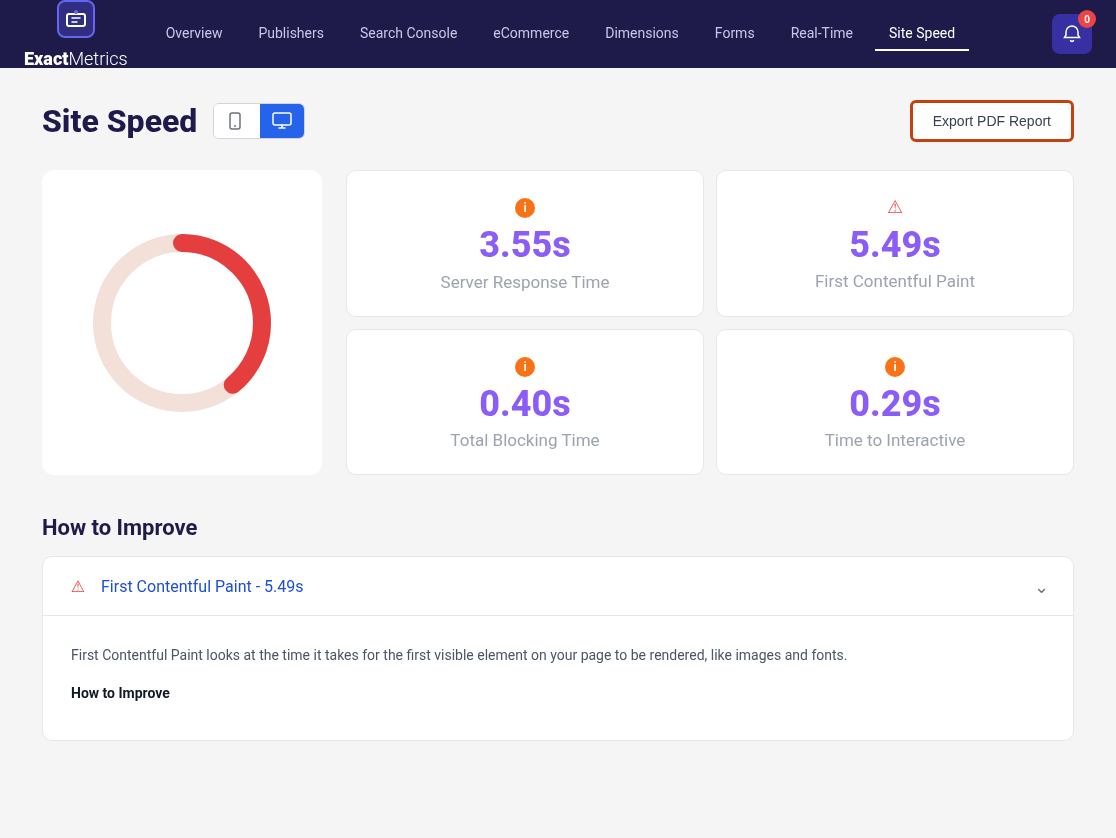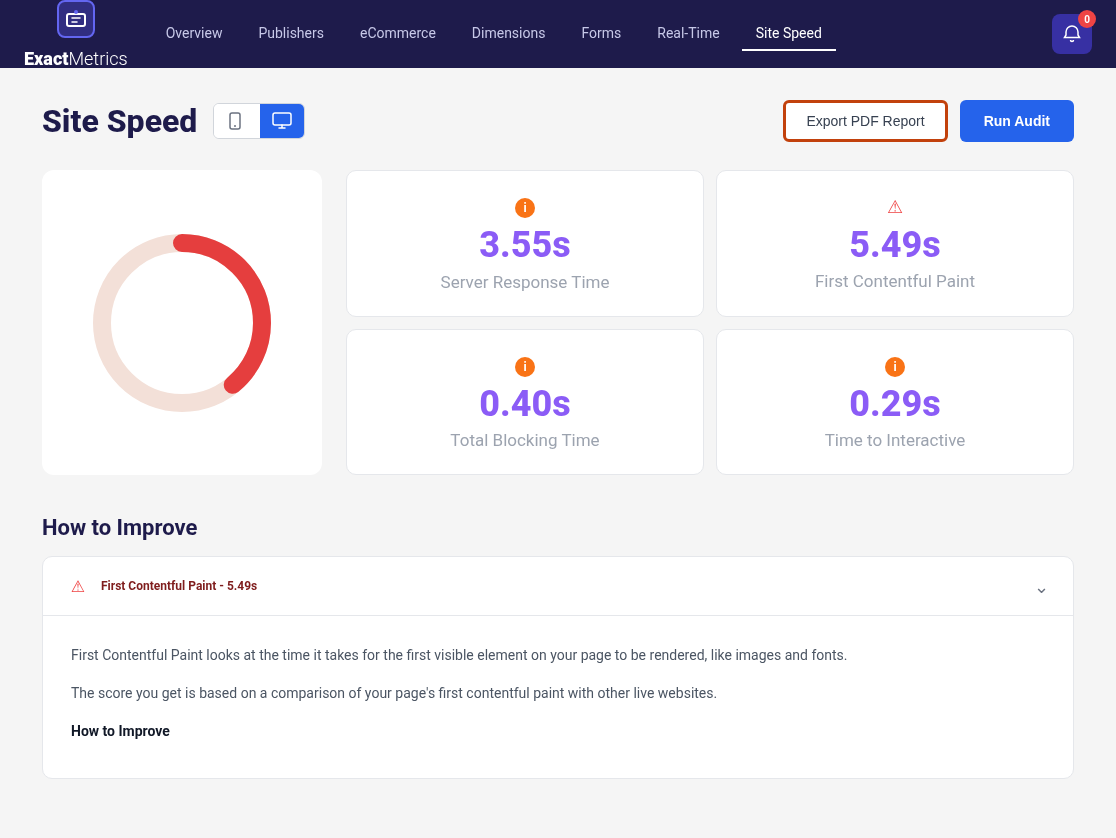--- a/index.html
+++ b/index.html
@@ -235,23 +235,23 @@
       padding: 18px 24px;
       cursor: pointer;
       border-bottom: 1px solid #e5e7eb;
     }
     .improve-card-header-left {
       display: flex;
       align-items: center;
       gap: 12px;
     }
     .improve-card-title {
-      font-size: 12px;
-      font-weight: 700;
-      color: #7f1d1d;
+      font-size: 16px;
+      font-weight: 400;
+      color: #1d4ed8;
     }
     .improve-card-body {
       padding: 28px 28px 20px;
     }
     .improve-card-body p {
       font-size: 14px;
       color: #4b5563;
       line-height: 1.7;
       margin-bottom: 14px;
     }
@@ -293,20 +293,21 @@
         <circle cx="11" cy="4" r="2" fill="#6366f1"></circle>
       </svg>
     </div>
     <span class="nav-logo-text">
       <b>Exact</b><span>Metrics</span>
     </span>
   </div>
 
   <div class="nav-item">Overview</div>
   <div class="nav-item">Publishers</div>
+  <div class="nav-item">Search Console</div>
   <div class="nav-item">eCommerce</div>
   <div class="nav-item">Dimensions</div>
   <div class="nav-item">Forms</div>
   <div class="nav-item">Real-Time</div>
   <div class="nav-item active">Site Speed</div>
 
   <div class="nav-spacer"></div>
 
   <div class="nav-bell">
     <svg width="20" height="20" viewBox="0 0 20 20" fill="none">
@@ -332,21 +333,20 @@
         <button class="device-btn active">
           <svg width="20" height="18" viewBox="0 0 20 18" fill="none">
             <rect x="1" y="1" width="18" height="12" rx="2" stroke="white" stroke-width="1.5" fill="none"></rect>
             <path d="M7 16h6M10 13v3" stroke="white" stroke-width="1.5" stroke-linecap="round"></path>
           </svg>
         </button>
       </div>
     </div>
     <div class="page-header-right">
       <button class="btn-export">Export PDF Report</button>
-      <button class="btn-run">Run Audit</button>
     </div>
   </div>
 
   <div class="metrics-section">
 
     <div class="gauge-container">
       <div class="gauge-wrap">
         <svg width="200" height="200" viewBox="0 0 200 200">
 
           <circle cx="100" cy="100" r="80" fill="none" stroke="#f3e0d8" stroke-width="18"></circle>
@@ -399,21 +399,20 @@
     <div class="improve-card">
       <div class="improve-card-header">
         <div class="improve-card-header-left">
           <span class="icon-warning-red" style="font-size:16px;">⚠</span>
           <span class="improve-card-title">First Contentful Paint - 5.49s</span>
         </div>
         <span class="chevron-icon">⌄</span>
       </div>
       <div class="improve-card-body">
         <p>First Contentful Paint looks at the time it takes for the first visible element on your page to be rendered, like images and fonts.</p>
-        <p>The score you get is based on a comparison of your page's first contentful paint with other live websites.</p>
         <p>
           <strong>How to Improve</strong>
         </p>
       </div>
     </div>
 
   </div>
 
 </div>
 

